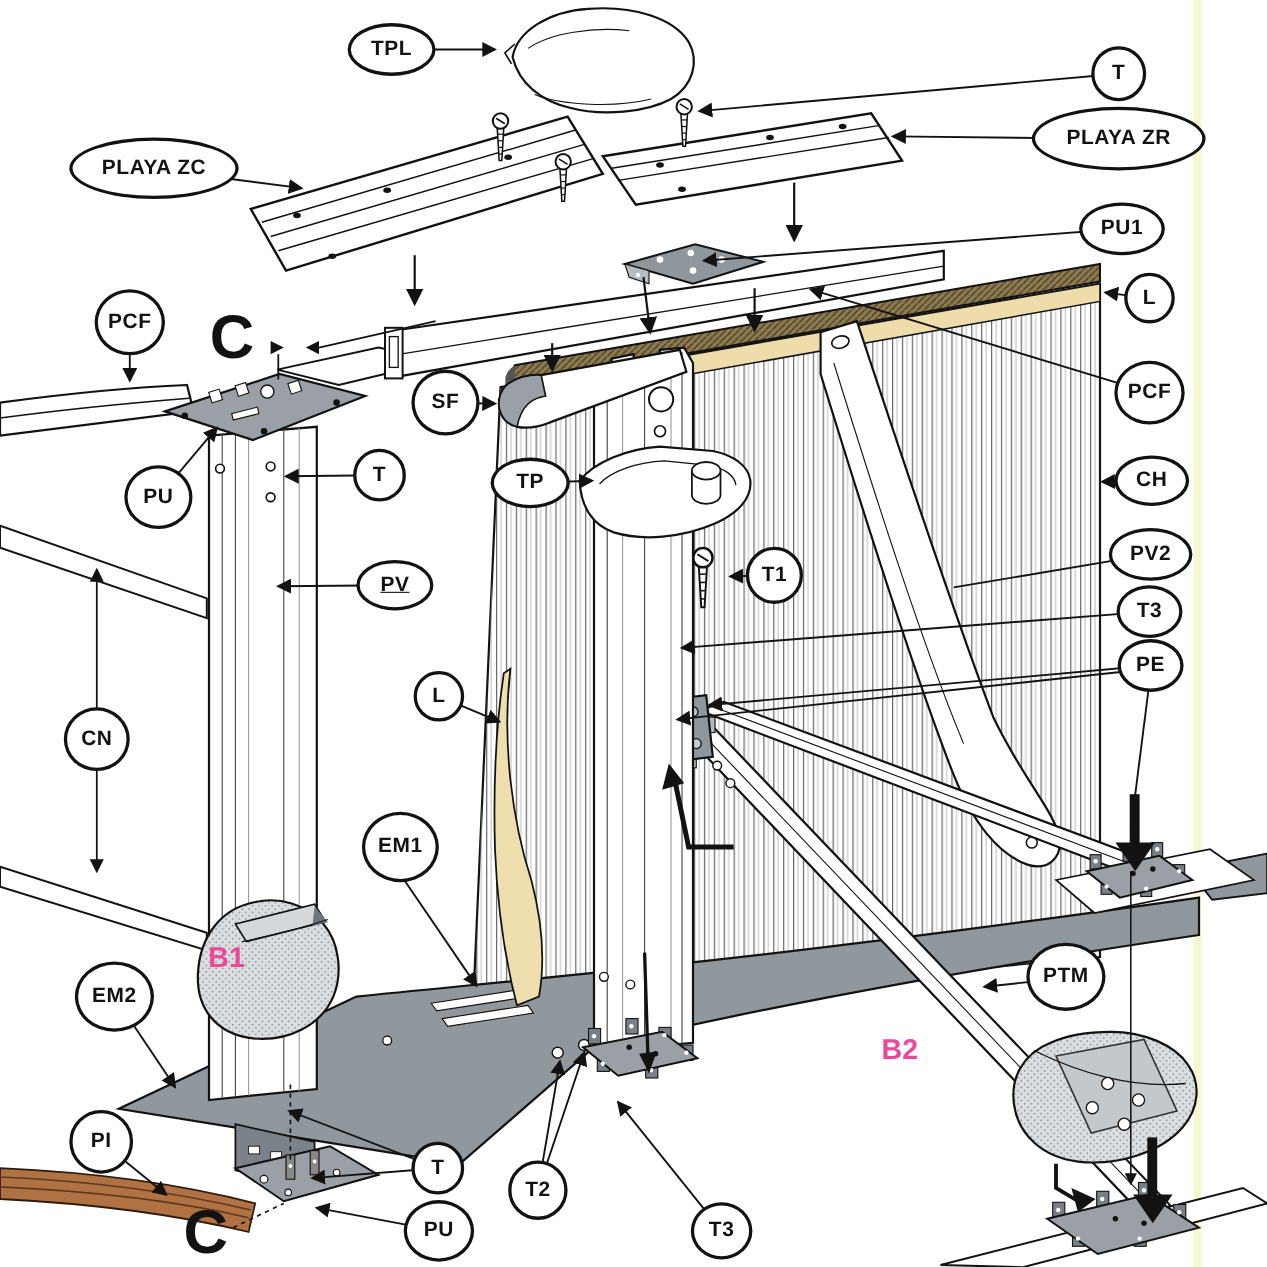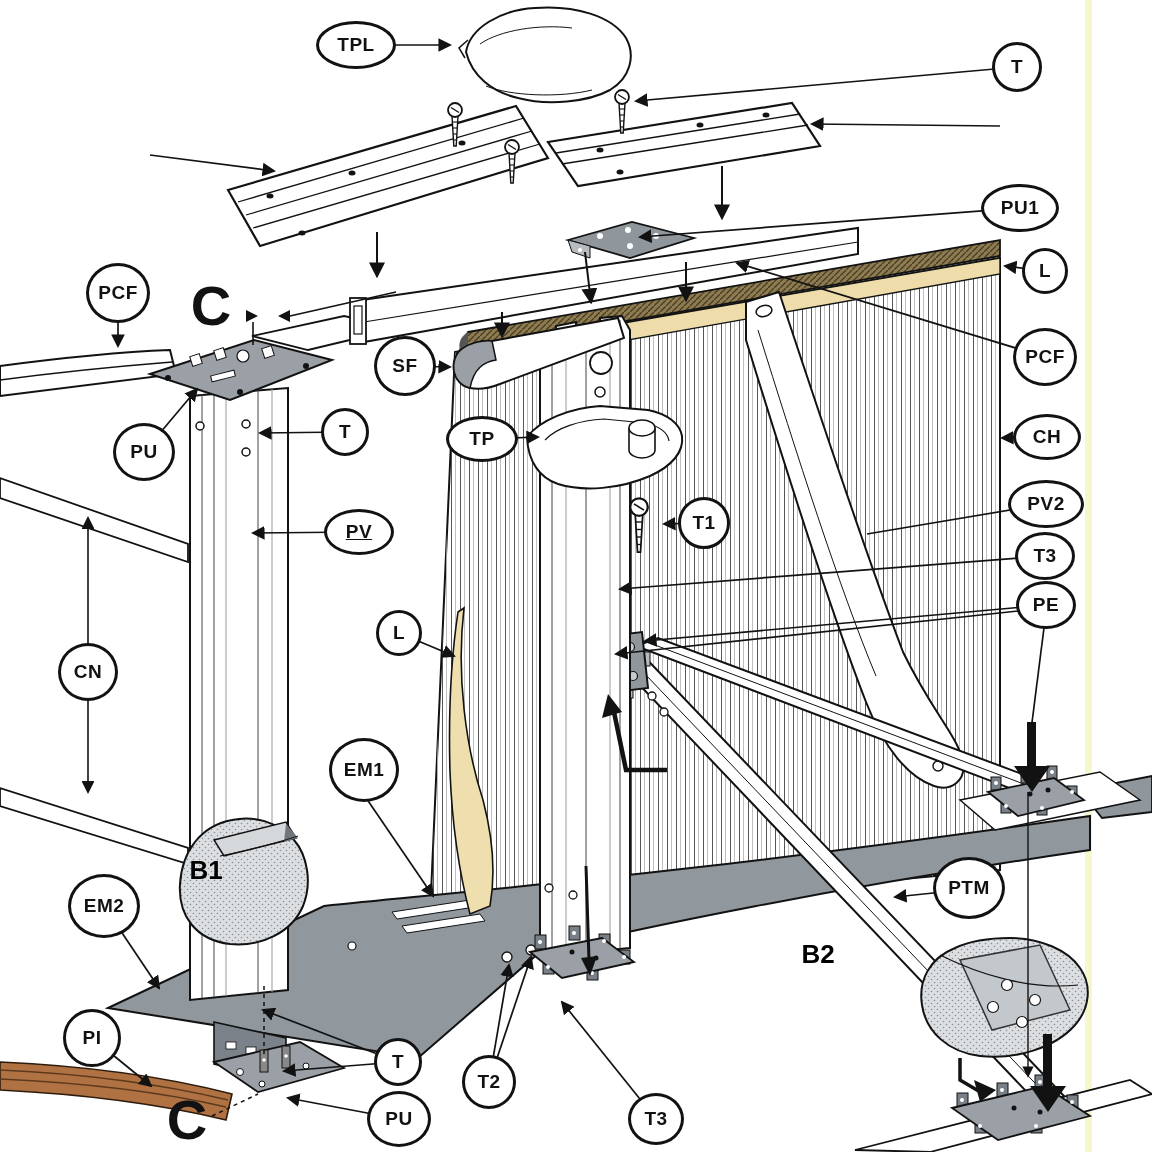--- a/index.html
+++ b/index.html
@@ -6,21 +6,21 @@
   #stage{position:relative;width:1152px;height:1152px;background:#ffffff;
          font-family:"Liberation Sans",sans-serif;overflow:hidden;}
   #art{position:absolute;left:0;top:0;z-index:1;}
   #callout-layer{position:absolute;left:0;top:0;width:100%;height:100%;z-index:2;}
   .callout{position:absolute;transform:translate(-50%,-50%);display:flex;align-items:center;
            justify-content:center;background:#fff;border:3px solid #121212;border-radius:50%;
            font-weight:bold;font-size:19px;color:#121212;letter-spacing:.5px;white-space:nowrap;}
   .letter{position:absolute;transform:translate(-50%,-50%);font-weight:bold;font-size:56px;
           color:#121212;line-height:1;}
   .part{position:absolute;transform:translate(-50%,-50%);font-weight:bold;font-size:26px;
-        color:#000000;line-height:1;}
+        color:#ec4899;line-height:1;}
 </style>
 </head>
 <body>
 
 <div id="stage">
 <svg id="art" width="1152" height="1152" viewBox="0 0 1152 1152">
   <defs>
     <marker id="ah" viewBox="0 0 10 10" refX="8.5" refY="5" markerWidth="8" markerHeight="8" orient="auto-start-reverse">
           <path d="M0,0 L10,5 L0,10 z" fill="#121212"></path>
         </marker>
@@ -377,20 +377,22 @@
     <line x1="399" y1="1119" x2="288" y2="1098" marker-end="url(#ah)"></line>
     <line x1="489" y1="1082" x2="509" y2="965" marker-end="url(#ah)"></line>
     <line x1="489" y1="1082" x2="531" y2="957" marker-end="url(#ah)"></line>
     <line x1="656" y1="1119" x2="562" y2="1002" marker-end="url(#ah)"></line>
   </g>
 </svg>
 
 <div id="callout-layer">
       <div class="callout" style="left: 356px; top: 45px; width: 74px; height: 42px;">TPL</div>
       <div class="callout" style="left: 1017px; top: 67px; width: 44px; height: 44px;">T</div>
+      <div class="callout" style="left: 140px; top: 153px; width: 148px; height: 50px;">PLAYA ZC</div>
+      <div class="callout" style="left: 1017px; top: 126px; width: 152px; height: 52px;">PLAYA ZR</div>
       <div class="callout" style="left: 1020px; top: 208px; width: 72px; height: 42px;">PU1</div>
       <div class="callout" style="left: 1045px; top: 271px; width: 40px; height: 40px;">L</div>
       <div class="callout" style="left: 118px; top: 293px; width: 58px; height: 54px;">PCF</div>
       <div class="letter" style="left: 211px; top: 306px;">C</div>
       <div class="callout" style="left: 405px; top: 366px; width: 56px; height: 54px;">SF</div>
       <div class="callout" style="left: 1045px; top: 357px; width: 58px; height: 52px;">PCF</div>
       <div class="callout" style="left: 144px; top: 452px; width: 56px; height: 52px;">PU</div>
       <div class="callout" style="left: 345px; top: 432px; width: 42px; height: 42px;">T</div>
       <div class="callout" style="left: 482px; top: 439px; width: 66px; height: 40px;">TP</div>
       <div class="callout" style="left: 1047px; top: 437px; width: 62px; height: 40px;">CH</div>

